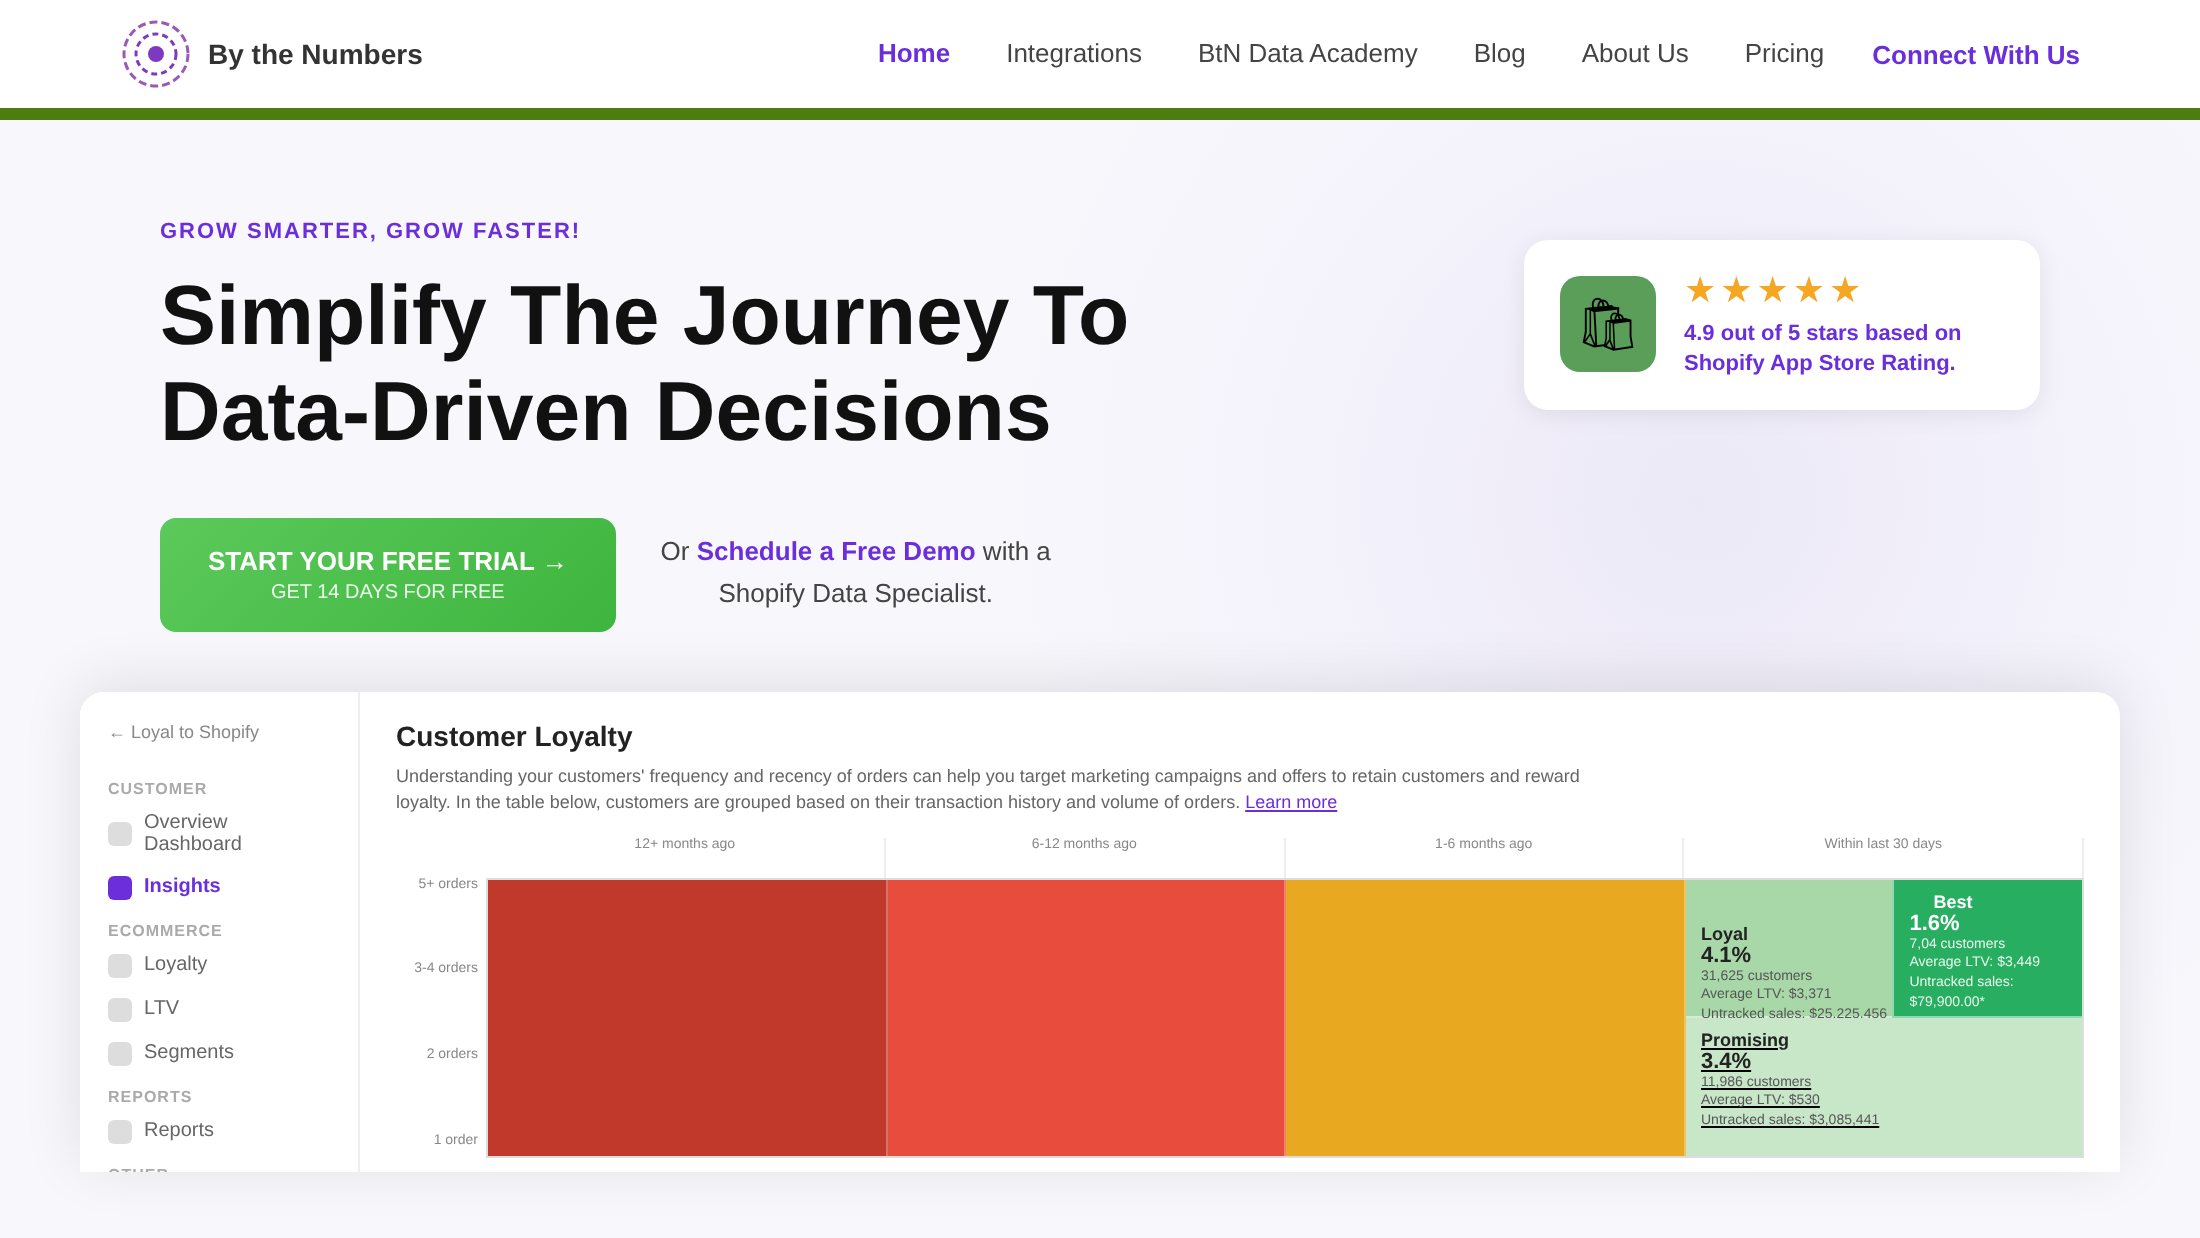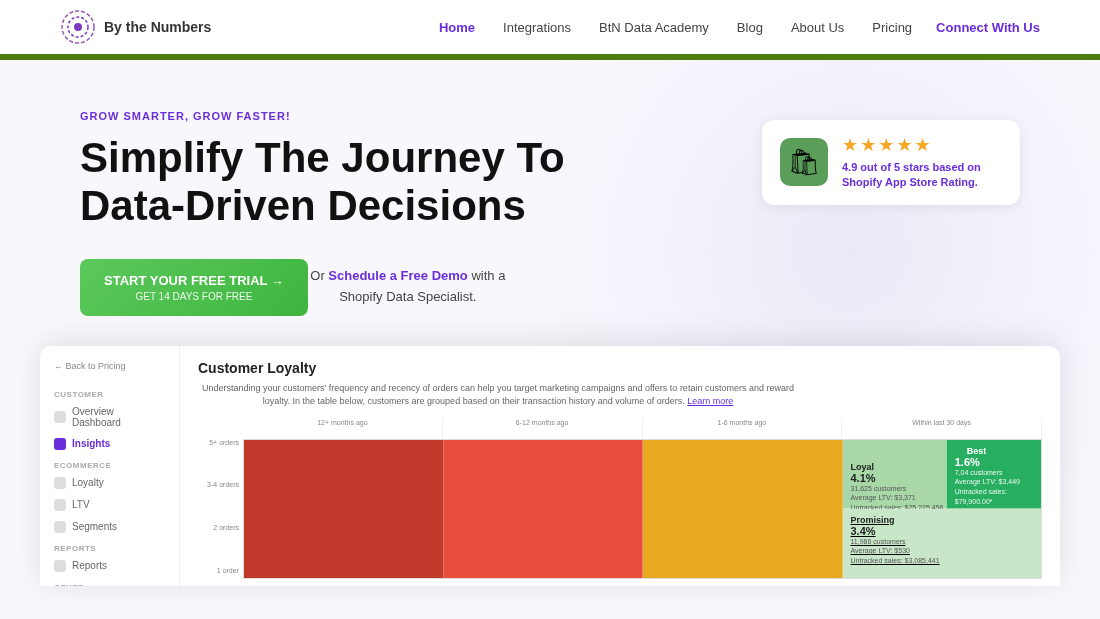--- a/index.html
+++ b/index.html
@@ -97,20 +97,21 @@
     .hero-title {
       font-size: 42px;
       font-weight: 900;
       color: #111;
       line-height: 1.15;
       margin-bottom: 28px;
     }
     .hero-cta-row {
       display: flex;
       align-items: center;
+      gap: 20px;
       flex-wrap: wrap;
     }
     .btn-trial {
       background: linear-gradient(135deg, #5bc95b, #3eb53e);
       border: none;
       border-radius: 8px;
       padding: 14px 24px;
       cursor: pointer;
       text-align: center;
       color: white;
@@ -250,21 +251,20 @@
       font-weight: 700;
       color: #222;
       margin-bottom: 6px;
     }
     .dash-subtitle {
       font-size: 9px;
       color: #666;
       margin-bottom: 10px;
       line-height: 1.5;
       max-width: 600px;
-      text-align: center;
     }
     .dash-subtitle a {
       color: #6a2fdb;
     }
 
     
     .rfm-container {
       position: relative;
       height: 160px;
       display: flex;
@@ -385,21 +385,21 @@
       <div class="stars">★★★★★</div>
       <div class="rating-text">4.9 out of 5 stars based on Shopify App Store Rating.</div>
     </div>
   </div>
 </div>
 
 <div class="dashboard-preview">
 
   <div class="dash-sidebar">
     <div class="dash-sidebar-item back">
-      <span>← Back to Pricing</span>
+      <span>← Loyal to Shopify</span>
     </div>
     <div class="dash-section-label">CUSTOMER</div>
     <div class="dash-sidebar-item">
       <div class="dash-dot" style="background:#ddd;"></div>
       <span>Overview Dashboard</span>
     </div>
     <div class="dash-sidebar-item active">
       <div class="dash-dot" style="background:#6a2fdb;"></div>
       <span>Insights</span>
     </div>

